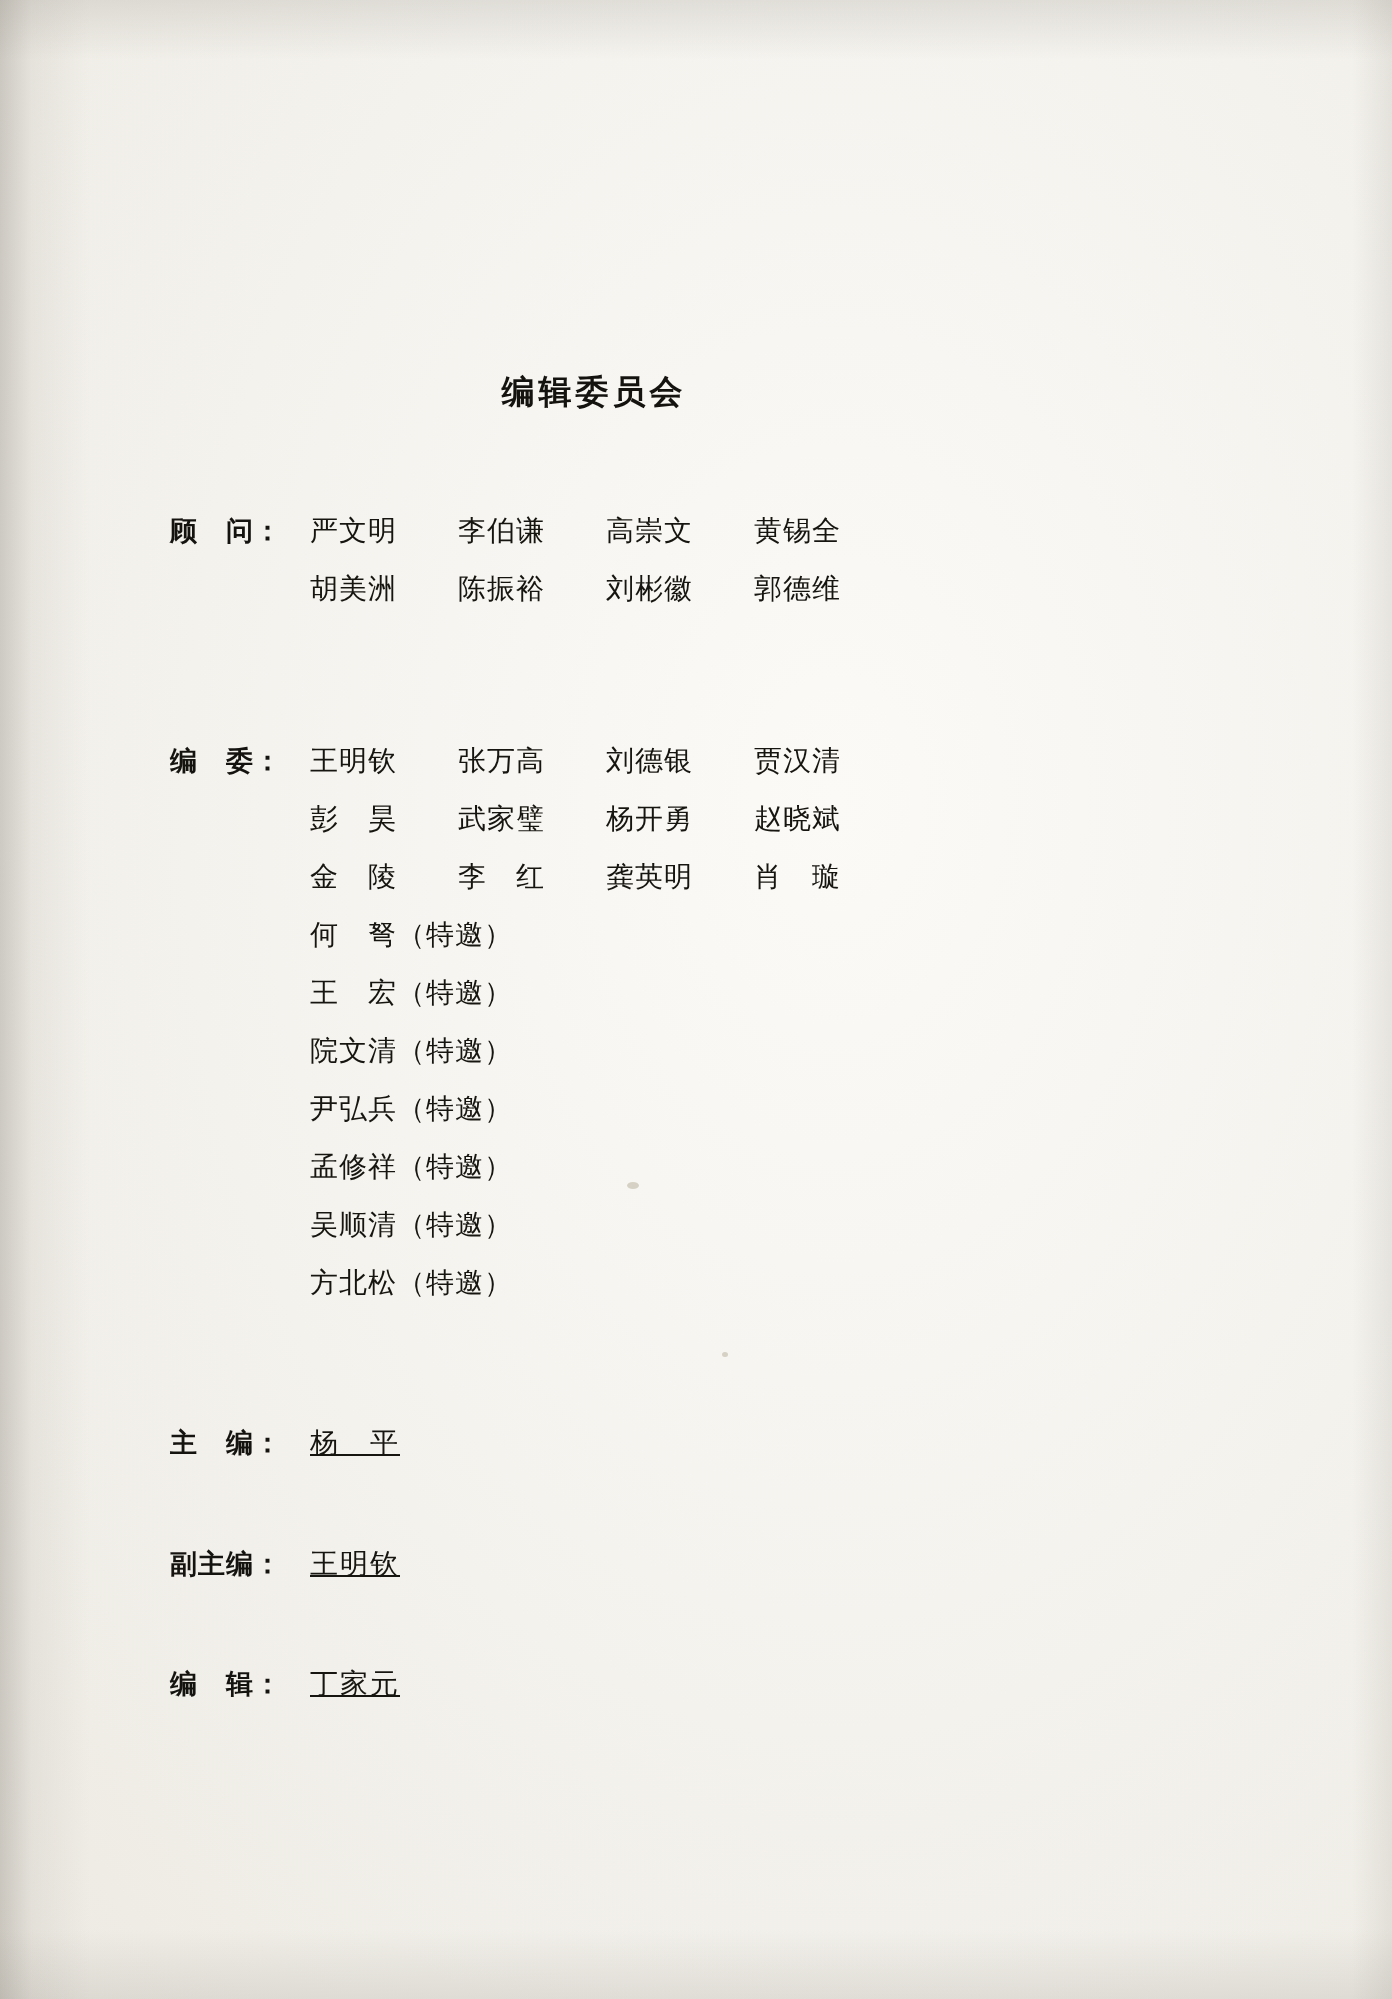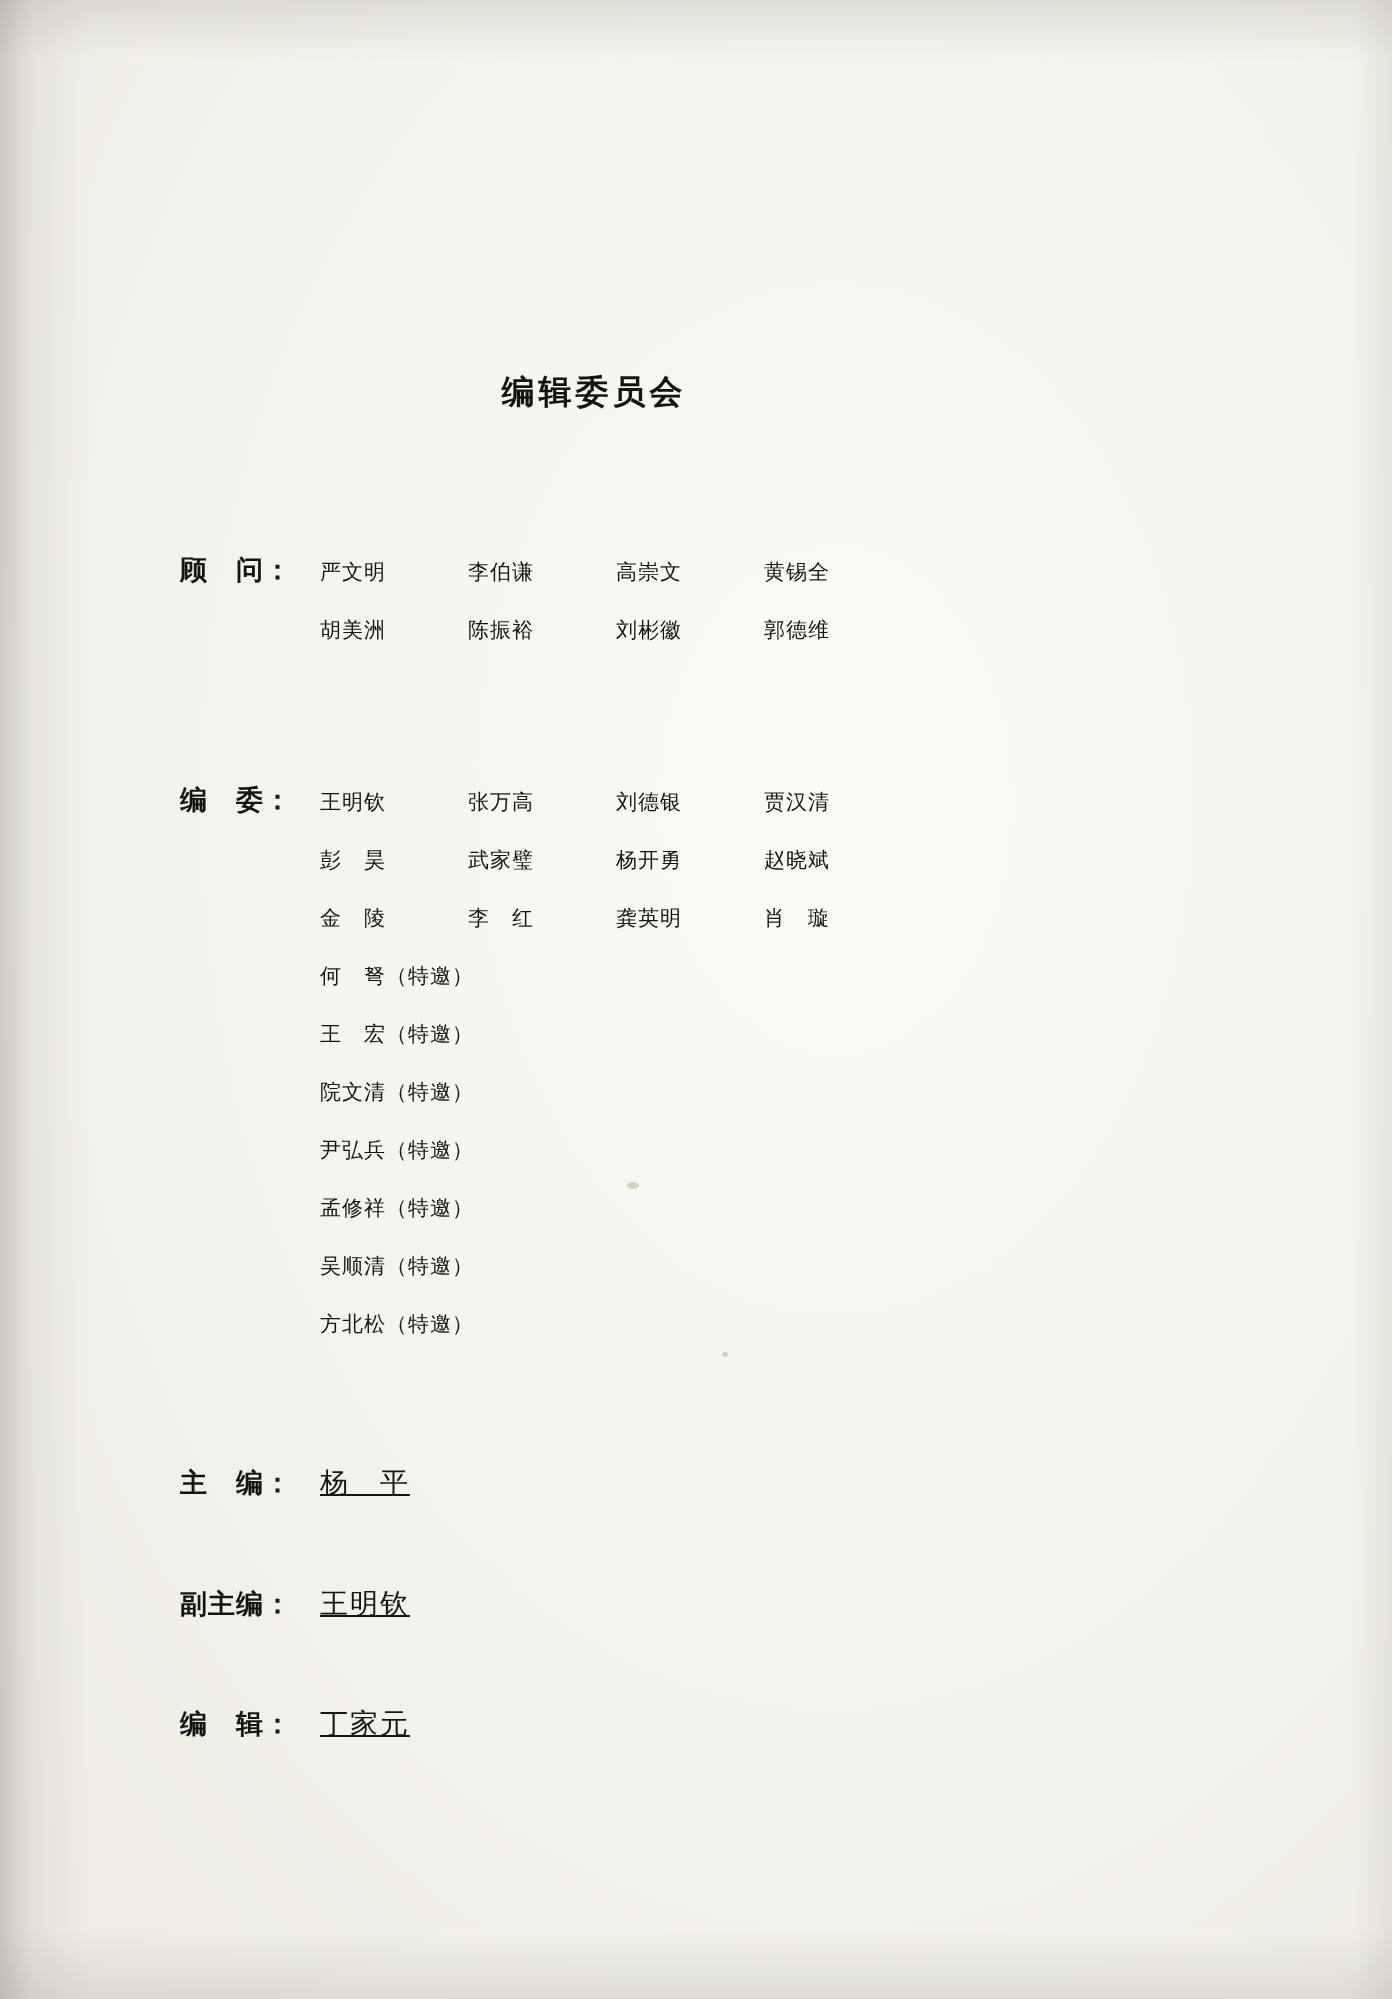--- a/index.html
+++ b/index.html
@@ -71,22 +71,21 @@
     text-align: center;
     font-size: 33px;
     font-weight: bold;
     letter-spacing: 4px;
     color: #15130f;
     font-family: "DejaVu Sans", "Liberation Sans", sans-serif;
   }
 
   .section {
     position: absolute;
-    left: 180px;
-    margin-top: 40px;
+    left: 170px;
   }
   .sec-advisors { top: 512px; }
   .sec-members  { top: 742px; }
   .sec-chief    { top: 1424px; }
   .sec-deputy   { top: 1545px; }
   .sec-editor   { top: 1665px; }
 
   .row {
     display: flex;
     align-items: baseline;
@@ -103,21 +102,21 @@
     white-space: pre;
   }
   .label.blank { visibility: hidden; }
 
   .names {
     display: flex;
   }
   .name {
     width: 148px;
     flex: 0 0 148px;
-    font-size: 21px;
+    font-size: 28px;
     letter-spacing: 1px;
     color: #17150f;
     font-family: Liberation Serif, serif;
     white-space: pre;
   }
   .name.wide {
     width: auto;
     flex: 0 0 auto;
   }
   .single-value {

